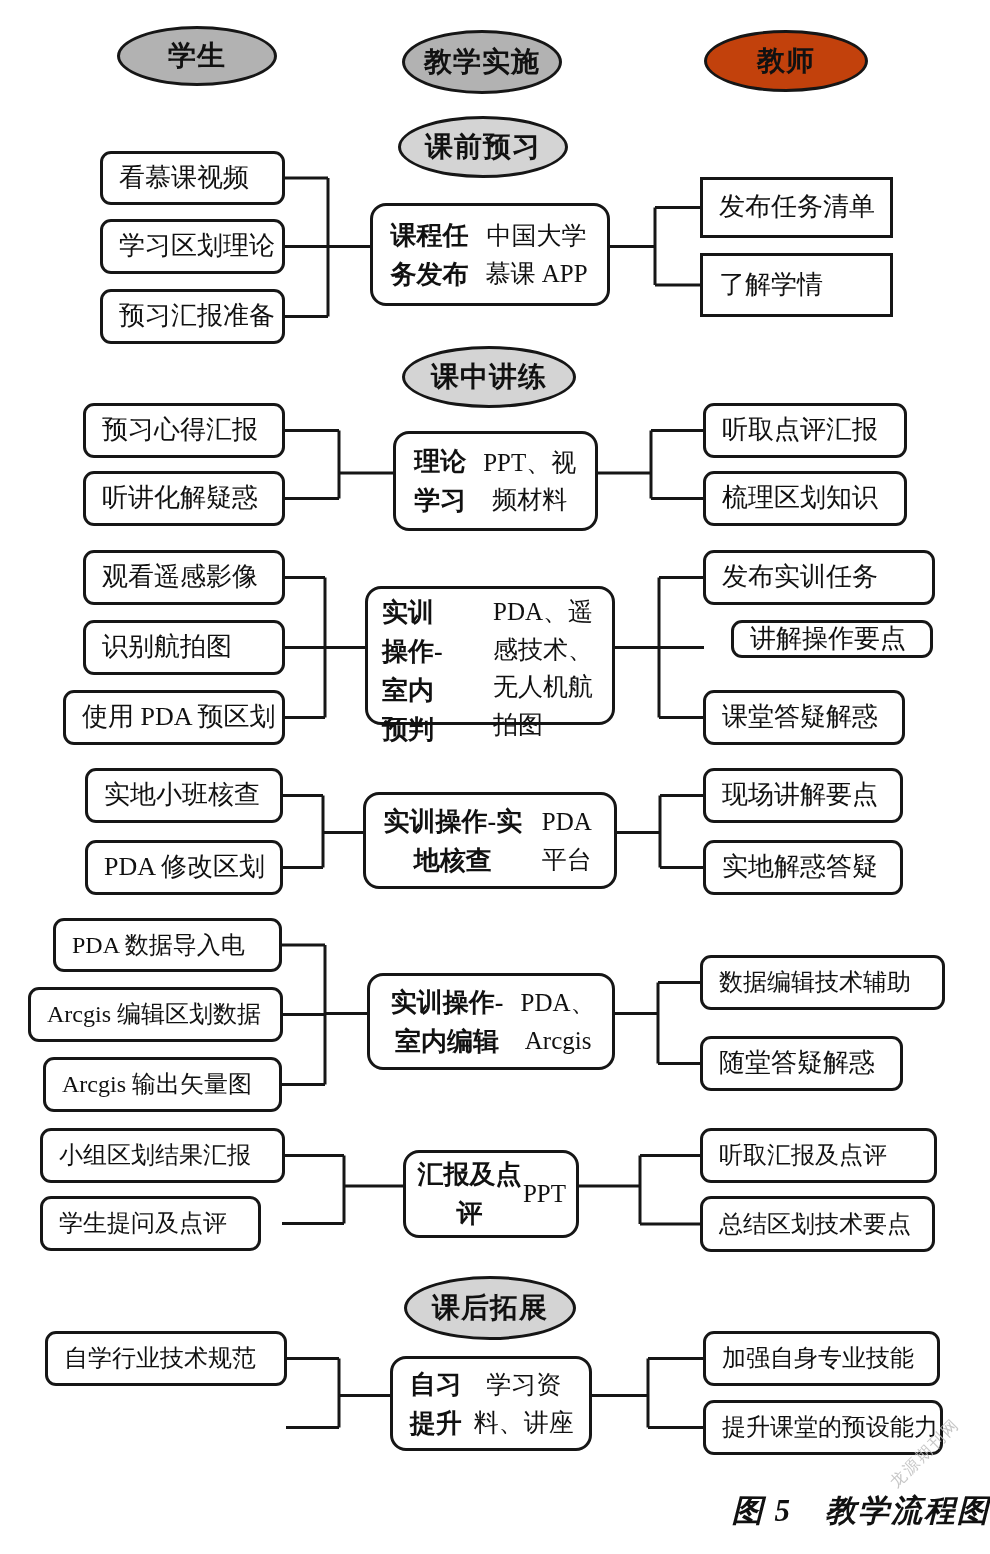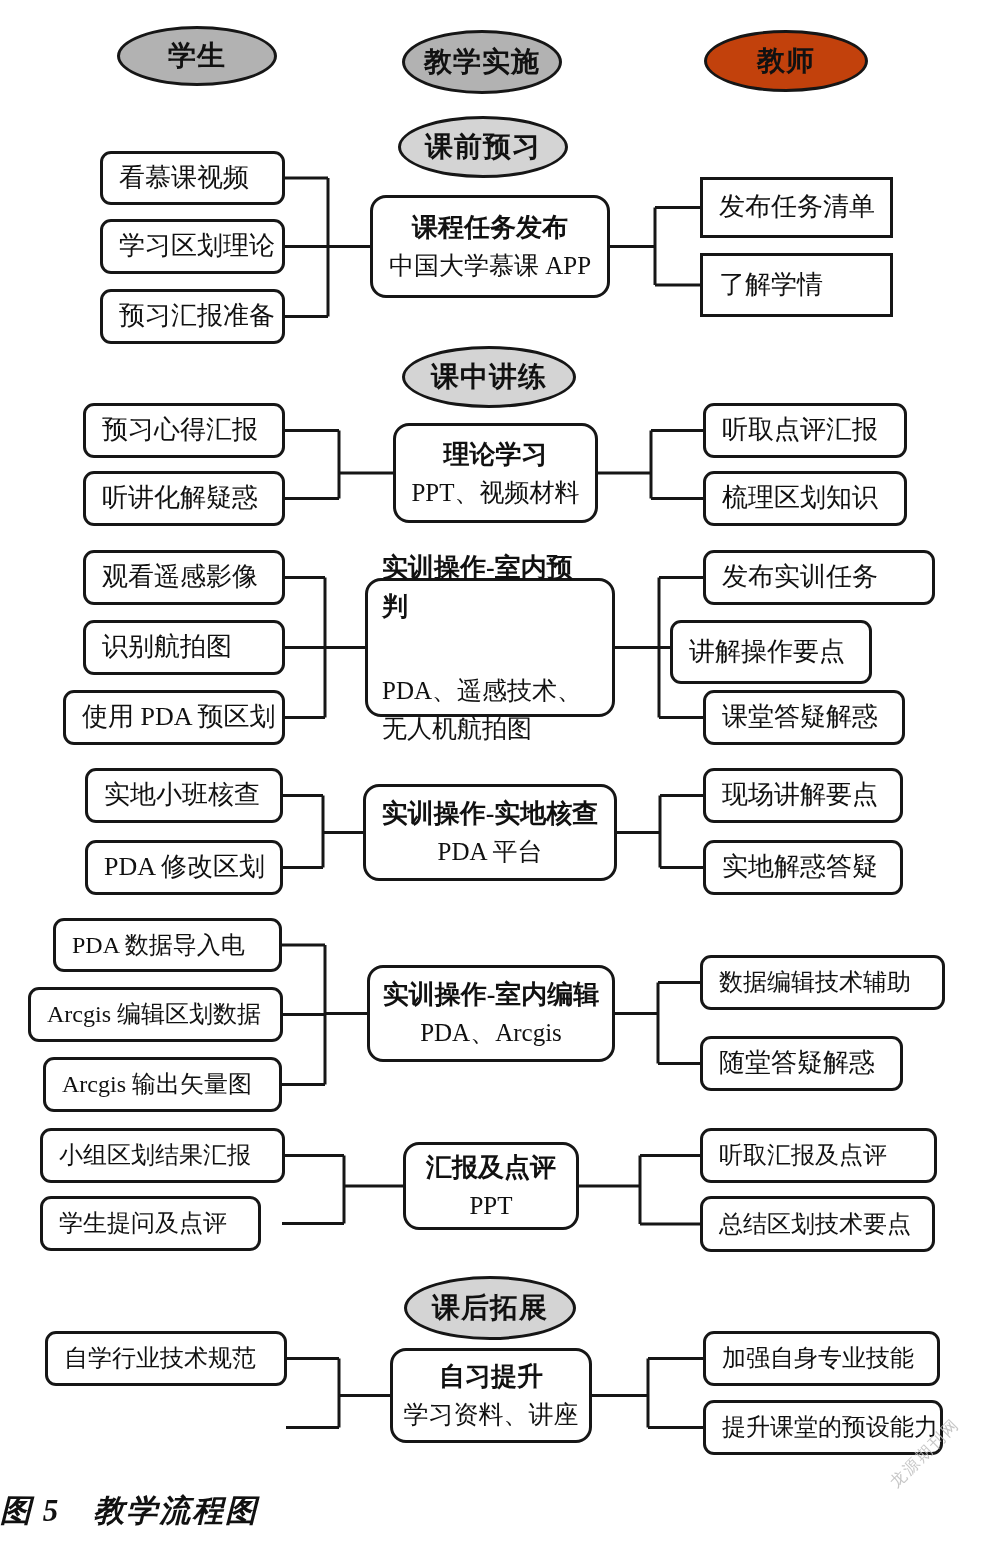--- a/index.html
+++ b/index.html
@@ -26,31 +26,31 @@
     display:flex; align-items:center;
     font-size:26px; padding:0 0 0 16px; white-space:nowrap;
     line-height:1.1;
   }
   .node.square { border-radius:0; }
   .node.long { font-size:24px; }
 
   .cnode {
     position:absolute; z-index:1; box-sizing:border-box; background:#fff;
     border:3px solid #161616; border-radius:16px;
-    display:flex; flex-direction:column; justify-content:center; align-items:center;
-    text-align:center; padding:4px 10px; line-height:1.5;
+    display:flex; flex-direction:row; justify-content:center; align-items:center;
+    text-align:center; padding:4px 10px; line-height:1.5;margin-top:8px;
   }
   .cnode .title { font-weight:bold; font-size:26px; }
   .cnode .sub   { font-size:25px; }
   .cnode.left-text { align-items:flex-start; text-align:left; padding:4px 14px;gap:46px; }
   .cnode.left-text .sub { white-space:normal; }
 
   .caption {
     position:absolute; z-index:1; left:0; top:1490px; width:100%;
-    text-align:left; font-size:31px; font-weight:bold; font-style:italic;
+    text-align:right; font-size:31px; font-weight:bold; font-style:italic;
     letter-spacing:2px;
   }
   .watermark {
     position:absolute; z-index:1; left:886px; top:1478px; width:170px;
     transform:rotate(-45deg); transform-origin:left top;
     color:#bdbdbd; font-size:16px; letter-spacing:2px; opacity:.85;
   }
 </style>
 </head>
 <body>
@@ -147,21 +147,21 @@
   <div class="node" style="left:703px;top:471px;width:204px;height:55px">梳理区划知识</div>
 
   <div class="node" style="left:83px;top:550px;width:202px;height:55px">观看遥感影像</div>
   <div class="node" style="left:83px;top:620px;width:202px;height:55px">识别航拍图</div>
   <div class="node" style="left:63px;top:690px;width:222px;height:55px">使用 PDA 预区划</div>
   <div class="cnode left-text" style="left:365px;top:578px;width:250px;height:139px">
     <span class="title">实训操作-室内预判</span>
     <span class="sub">PDA、遥感技术、无人机航拍图</span>
   </div>
   <div class="node" style="left:703px;top:550px;width:232px;height:55px">发布实训任务</div>
-  <div class="node" style="left:670px;top:620px;width:202px;height:64px">讲解操作要点</div>
+  <div class="node" style="left:731px;top:620px;width:202px;height:38px">讲解操作要点</div>
   <div class="node" style="left:703px;top:690px;width:202px;height:55px">课堂答疑解惑</div>
 
   <div class="node" style="left:85px;top:768px;width:198px;height:55px">实地小班核查</div>
   <div class="node" style="left:85px;top:840px;width:198px;height:55px">PDA 修改区划</div>
   <div class="cnode" style="left:363px;top:784px;width:254px;height:97px">
     <span class="title">实训操作-实地核查</span>
     <span class="sub">PDA 平台</span>
   </div>
   <div class="node" style="left:703px;top:768px;width:200px;height:55px">现场讲解要点</div>
   <div class="node" style="left:703px;top:840px;width:200px;height:55px">实地解惑答疑</div>

